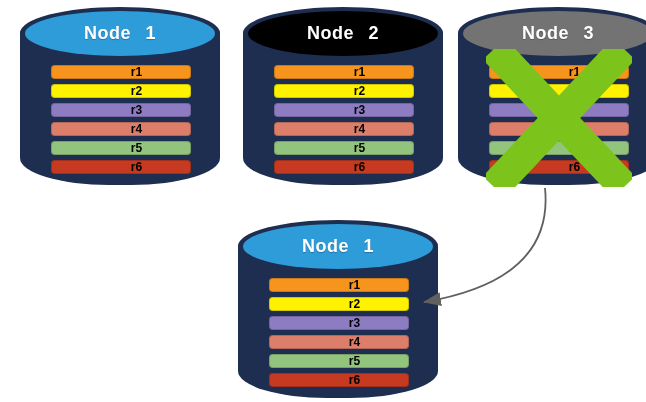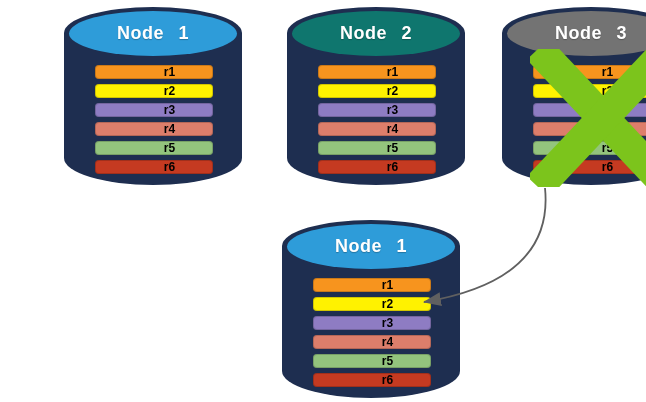--- a/index.html
+++ b/index.html
@@ -1,20 +1,20 @@
 <!DOCTYPE html>
 <html><head>
 <meta charset="utf-8">
 <style>
   html,body{margin:0;padding:0;background:#ffffff;}
   .canvas{
     position:relative;width:646px;height:402px;background:#ffffff;overflow:hidden;
     font-family:"Liberation Sans",sans-serif;
   }
-  .node{position:absolute;width:178px;height:178px;margin-left:44px;}
+  .node{position:absolute;width:200px;height:178px;}
   .cyl-rim{position:absolute;top:0;left:0;right:0;height:52px;border-radius:50%;}
   .cyl-body{
     position:absolute;top:26px;left:0;right:0;bottom:0;
     border-bottom-left-radius:89px 27px;border-bottom-right-radius:89px 27px;
   }
   .cyl-top{
     position:absolute;top:4px;left:5px;right:5px;height:45px;border-radius:50%;
     display:flex;align-items:center;justify-content:center;
   }
   .node-title{
@@ -51,21 +51,21 @@
       <div class="row" style="background: rgb(142, 124, 195);">r3</div>
       <div class="row" style="background: rgb(221, 126, 107);">r4</div>
       <div class="row" style="background: rgb(147, 196, 125);">r5</div>
       <div class="row" style="background: rgb(197, 58, 33);">r6</div>
     </div>
   </div>
 
   <div class="node" style="left:243px;top:7px;">
     <div class="cyl-rim" style="background: rgb(30, 46, 80);"></div>
     <div class="cyl-body" style="background: rgb(30, 46, 80);"></div>
-    <div class="cyl-top" style="background: #0f766e; text-align: center;">
+    <div class="cyl-top" style="background: #000000; text-align: center;">
       <span class="node-title">Node 2</span>
     </div>
     <div class="rows">
       <div class="row" style="background: rgb(247, 148, 30);">r1</div>
       <div class="row" style="background: rgb(255, 242, 0);">r2</div>
       <div class="row" style="background: rgb(142, 124, 195);">r3</div>
       <div class="row" style="background: rgb(221, 126, 107);">r4</div>
       <div class="row" style="background: rgb(147, 196, 125);">r5</div>
       <div class="row" style="background: rgb(197, 58, 33);">r6</div>
     </div>

